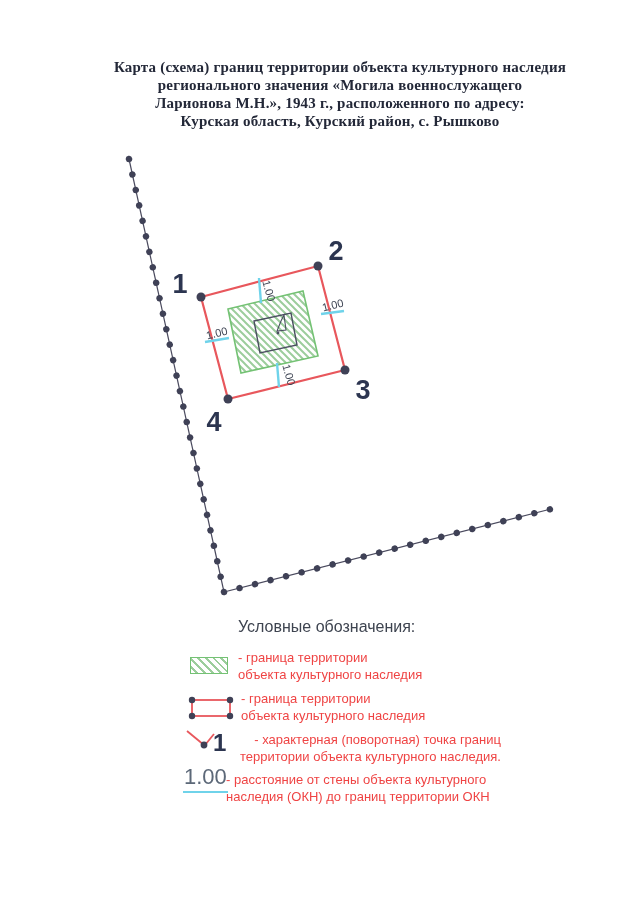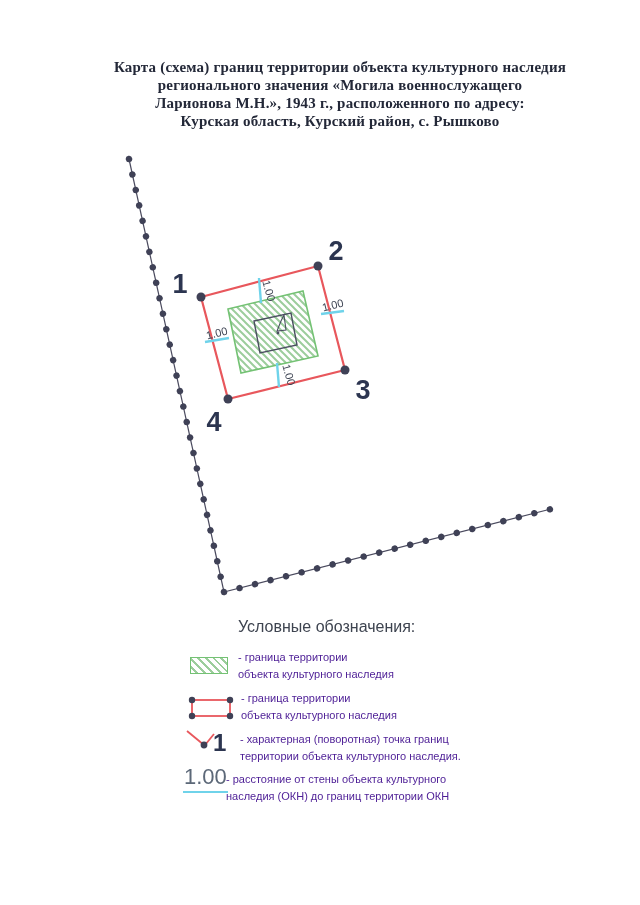--- a/index.html
+++ b/index.html
@@ -54,23 +54,23 @@
   
   .legend-heading {
     position: absolute;
     left: 238px;
     top: 618px;
     font-size: 16px;
     color: #3e4450;
   }
   .legend-text {
     position: absolute;
-    font-size: 11px;
+    font-size: 13px;
     line-height: 17px;
-    color: #4c1d95;
+    color: #ef4444;
   }
   .leg-swatch-hatch {
     position: absolute;
     left: 190px;
     top: 657px;
     width: 36px;
     height: 15px;
     border: 1.5px solid #74c274;
     background: repeating-linear-gradient(45deg,
       rgba(0,0,0,0) 0px, rgba(0,0,0,0) 3.5px,
@@ -180,21 +180,21 @@
     <div>- граница территории</div>
     <div>объекта культурного наследия</div>
   </div>
 
   <svg class="leg-symbol-svg" style="left:184px; top:728px;" width="32" height="26">
     <line x1="3" y1="3" x2="20" y2="17" stroke="#e8575c" stroke-width="1.8"></line>
     <line x1="30" y1="6" x2="21" y2="17" stroke="#e8575c" stroke-width="1.8"></line>
     <circle cx="20" cy="17" r="3.4" fill="#3f4156"></circle>
   </svg>
   <span class="leg-point-number">1</span>
-  <div class="legend-text" style="left:240px; top:731px;">
+  <div class="legend-text" style="left:240px; top:731px;text-align:right;">
     <div>- характерная (поворотная) точка границ</div>
     <div>территории объекта культурного наследия.</div>
   </div>
 
   <span class="leg-dist">1.00</span>
   <div class="legend-text" style="left:226px; top:771px;">
     <div>- расстояние от стены объекта культурного</div>
     <div>наследия (ОКН) до границ территории ОКН</div>
   </div>
 

